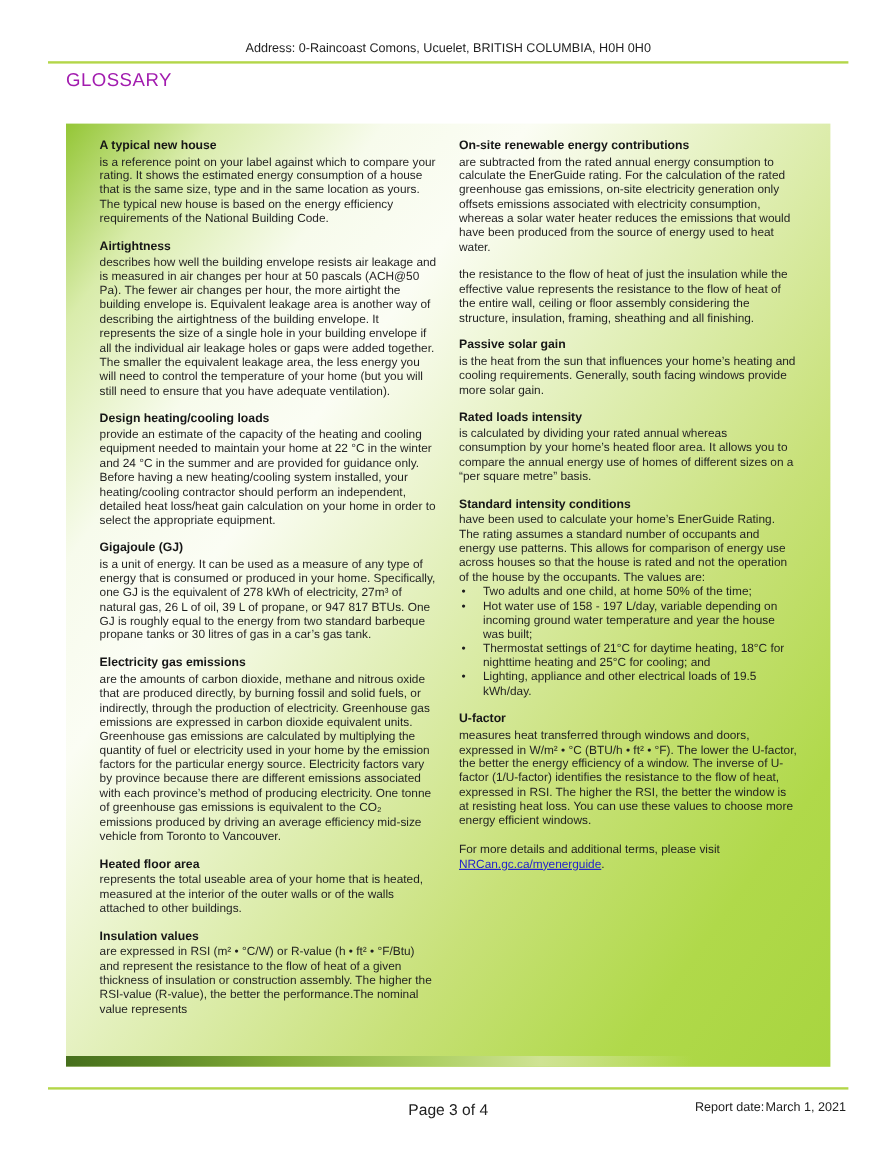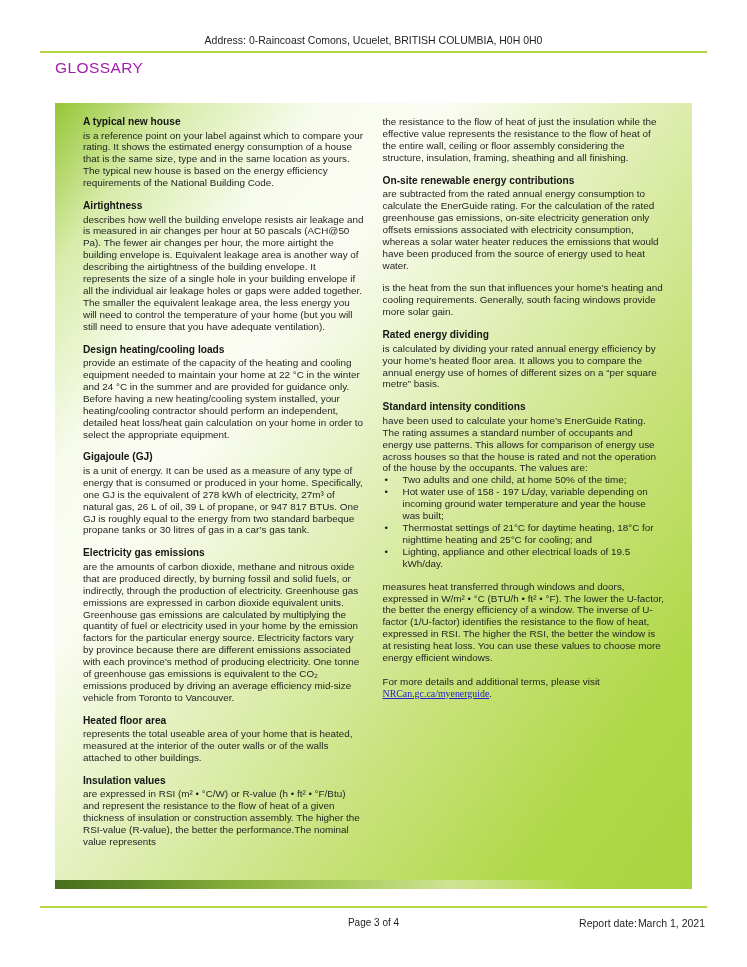--- a/index.html
+++ b/index.html
@@ -95,27 +95,26 @@
   .bullet-text {
     flex: 1 1 auto;
     font-size: 9.9px;
     line-height: 11.9px;
   }
   .more-info { margin-top: 12px; }
   .link {
     color: #2222cc;
     text-decoration: underline;
     cursor: pointer;
-    font-family: Liberation Serif, serif;
   }
   .page-num {
     position: absolute;
     top: 917px; left: 0; right: 0;
     text-align: center;
-    font-size: 10px;
+    font-size: 13px;
   }
   .report-date {
     position: absolute;
     top: 917px; right: 42px;
     font-size: 10.5px;
   }
   .report-date .label { margin-right: 1px; }
 </style>
 </head>
 <body>
@@ -155,32 +154,33 @@
           <p class="def">represents the total useable area of your home that is heated, measured at the interior of the outer walls or of the walls attached to other buildings.</p>
         </div>
         <div class="entry">
           <h3 class="term">Insulation values</h3>
           <p class="def">are expressed in RSI (m² • °C/W) or R-value (h • ft² • °F/Btu) and represent the resistance to the flow of heat of a given thickness of insulation or construction assembly. The higher the RSI-value (R-value), the better the performance.The nominal value represents</p>
         </div>
       </div>
 
       <div class="col">
         <div class="entry">
-          <p class="def">the resistance to the flow of heat of just the insulation while the effective value represents the resistance to the flow of heat of the entire wall, ceiling or floor assembly considering the structure, insulation, framing, sheathing and all finishing.</p>
-        </div>
-        <div class="entry">
           <h3 class="term">On-site renewable energy contributions</h3>
           <p class="def">are subtracted from the rated annual energy consumption to calculate the EnerGuide rating. For the calculation of the rated greenhouse gas emissions, on-site electricity generation only offsets emissions associated with electricity consumption, whereas a solar water heater reduces the emissions that would have been produced from the source of energy used to heat water.</p>
         </div>
         <div class="entry">
+          <p class="def">the resistance to the flow of heat of just the insulation while the effective value represents the resistance to the flow of heat of the entire wall, ceiling or floor assembly considering the structure, insulation, framing, sheathing and all finishing.</p>
+        </div>
+        <div class="entry">
+          <h3 class="term">Passive solar gain</h3>
           <p class="def">is the heat from the sun that influences your home’s heating and cooling requirements. Generally, south facing windows provide more solar gain.</p>
         </div>
         <div class="entry">
-          <h3 class="term">Rated energy dividing</h3>
-          <p class="def">is calculated by dividing your rated annual energy efficiency by your home’s heated floor area. It allows you to compare the annual energy use of homes of different sizes on a “per square metre” basis.</p>
+          <h3 class="term">Rated loads intensity</h3>
+          <p class="def">is calculated by dividing your rated annual whereas consumption by your home’s heated floor area. It allows you to compare the annual energy use of homes of different sizes on a “per square metre” basis.</p>
         </div>
         <div class="entry">
           <h3 class="term">Standard intensity conditions</h3>
           <p class="def">have been used to calculate your home’s EnerGuide Rating. The rating assumes a standard number of occupants and energy use patterns. This allows for comparison of energy use across houses so that the house is rated and not the operation of the house by the occupants. The values are:</p>
           <div class="bullets">
             <div class="bullet-row">
               <span class="bullet">•</span>
               <span class="bullet-text">Two adults and one child, at home 50% of the time;</span>
             </div>
             <div class="bullet-row">
@@ -191,20 +191,21 @@
               <span class="bullet">•</span>
               <span class="bullet-text">Thermostat settings of 21°C for daytime heating, 18°C for nighttime heating and 25°C for cooling; and</span>
             </div>
             <div class="bullet-row">
               <span class="bullet">•</span>
               <span class="bullet-text">Lighting, appliance and other electrical loads of 19.5 kWh/day.</span>
             </div>
           </div>
         </div>
         <div class="entry">
+          <h3 class="term">U-factor</h3>
           <p class="def">measures heat transferred through windows and doors, expressed in W/m² • °C (BTU/h • ft² • °F). The lower the U-factor, the better the energy efficiency of a window. The inverse of U-factor (1/U-factor) identifies the resistance to the flow of heat, expressed in RSI. The higher the RSI, the better the window is at resisting heat loss. You can use these values to choose more energy efficient windows.</p>
         </div>
         <p class="def more-info"><span>For more details and additional terms, please visit</span> <a class="link">NRCan.gc.ca/myenerguide</a><span>.</span></p>
       </div>
 
     </div>
     <div class="panel-accent"></div>
   </div>
 
   <div class="rule footer-rule"></div>

